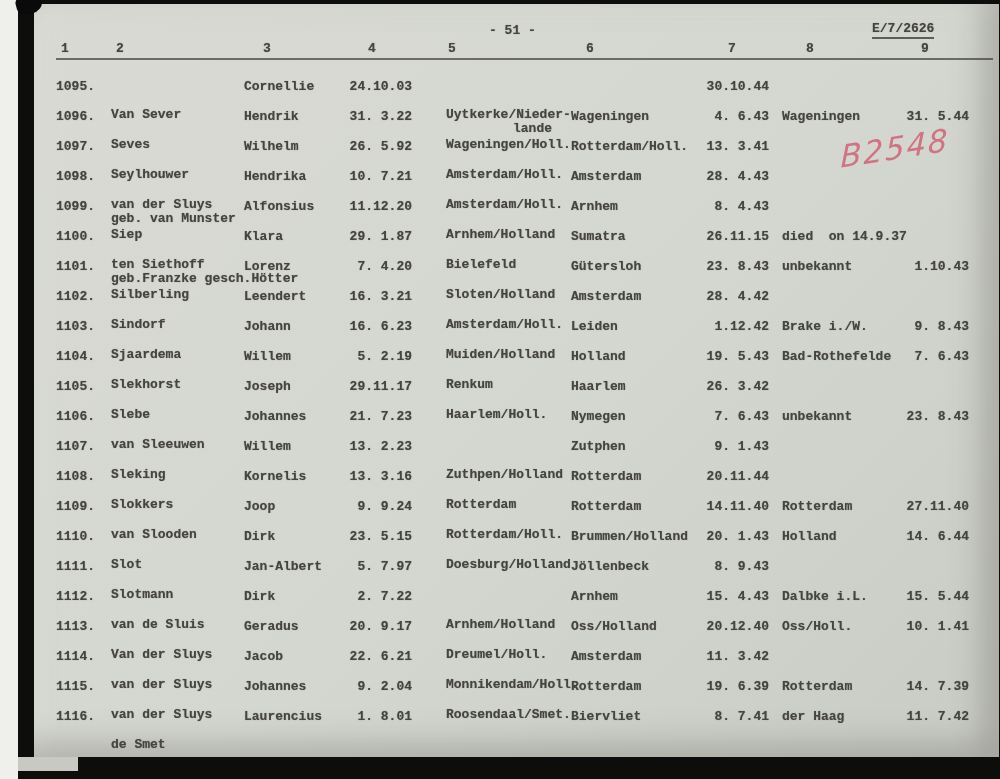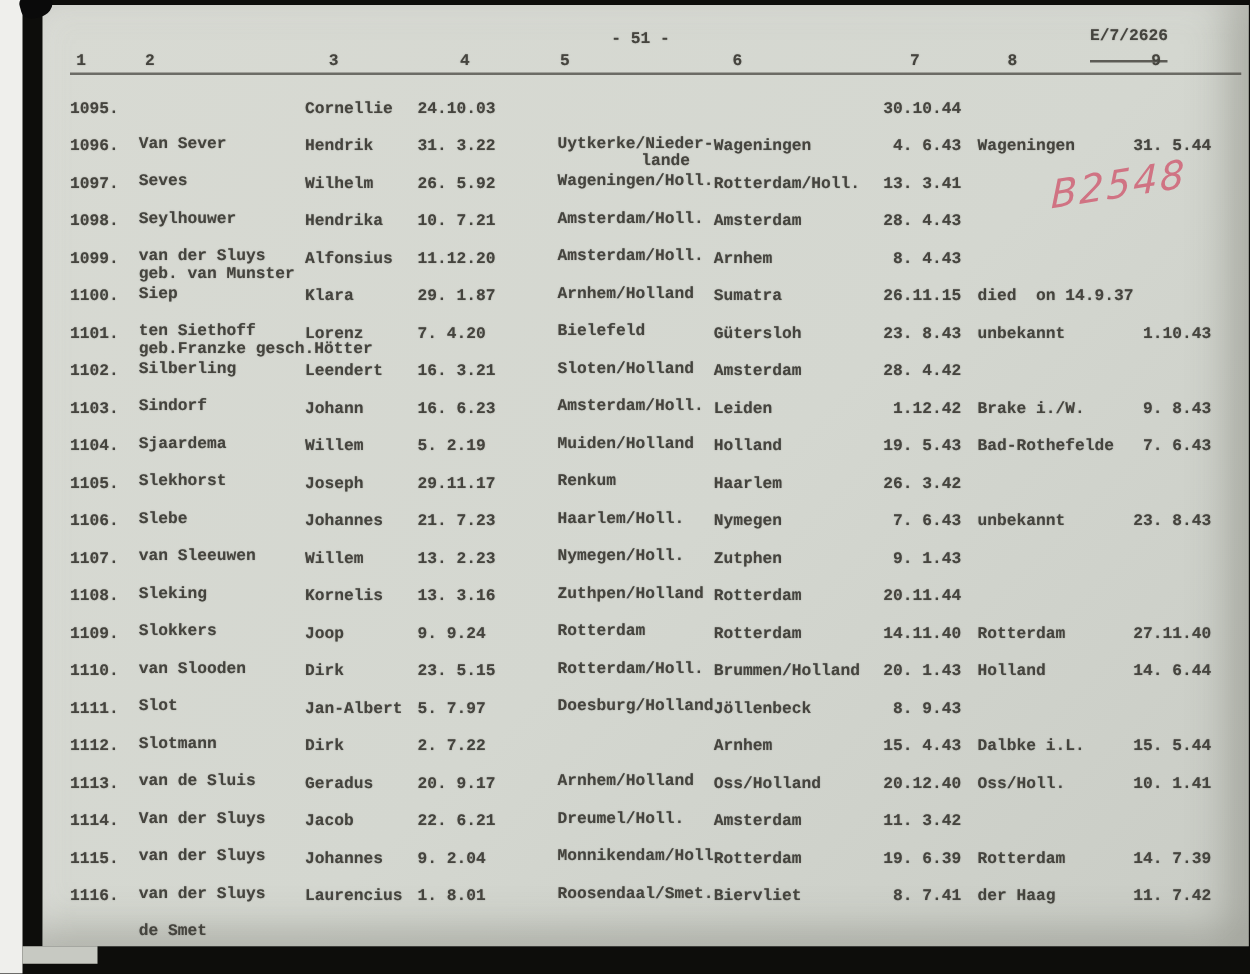--- a/index.html
+++ b/index.html
@@ -12,42 +12,42 @@
          background:linear-gradient(135deg,#d8dad3 0%,#d4d7d0 55%,#c9ccc5 100%);
          box-shadow:inset -14px -10px 34px rgba(80,80,70,.35), inset 6px 6px 22px rgba(255,255,255,.35);}
   #under-paper{position:absolute;left:18px;top:757px;width:60px;height:14px;background:#c7c9c2;}
   #corner-blob{position:absolute;left:16px;top:-6px;width:26px;height:20px;background:#0a0a0a;
                border-radius:40% 60% 55% 45%;transform:rotate(-15deg);}
   
   .tw{color:#45443e;font-weight:700;font-size:13px;line-height:14px;white-space:pre;
       text-shadow:0 0 1px rgba(69,68,62,.55);}
   
   #page-num{position:absolute;left:455px;top:20px;}
-  #ref-num{position:absolute;left:838px;top:18px;border-bottom:2px solid rgba(62,61,55,.8);padding-bottom:12px;}
+  #ref-num{position:absolute;left:838px;top:18px;border-bottom:2px solid rgba(62,61,55,.8);padding-bottom:1px;}
   #colheads span{position:absolute;top:38px;}
   #colheads span:nth-child(1){left:27px;}
   #colheads span:nth-child(2){left:82px;}
   #colheads span:nth-child(3){left:229px;}
   #colheads span:nth-child(4){left:334px;}
   #colheads span:nth-child(5){left:414px;}
   #colheads span:nth-child(6){left:552px;}
   #colheads span:nth-child(7){left:694px;}
   #colheads span:nth-child(8){left:772px;}
   #colheads span:nth-child(9){left:887px;}
   #head-rule{position:absolute;left:22px;top:54px;width:937px;border-top:2px solid rgba(62,61,55,.7);}
   
   #rows{position:absolute;left:0;top:76px;width:965px;}
   .row{position:relative;height:30px;}
   .cell{position:absolute;top:0;}
   .l1,.l2{display:block;}
   .l2.indent{padding-left:67px;}
   .c-num    {left:22px;  width:58px;}
   .c-surname{left:77px;  width:140px;}
   .c-first  {left:210px; width:95px;}
-  .c-born   {left:300px; width:78px; }
+  .c-born   {left:300px; width:78px; text-align:right;}
   .c-place1 {left:412px; width:128px;}
   .c-place2 {left:537px; width:122px;}
   .c-d1     {left:652px; width:83px;  text-align:right;}
   .c-place3 {left:748px; width:108px;}
   .c-d2     {left:850px; width:85px;  text-align:right;}
   
   #handnote{position:absolute;left:806px;top:126px;color:#d06276;opacity:.85;
             font-family:"DejaVu Sans",sans-serif;font-style:italic;font-size:31px;
             letter-spacing:2px;transform:rotate(-9deg) skewX(-10deg);font-weight:400;}
 </style>
@@ -251,23 +251,20 @@
     <span class="cell tw c-d2"></span>
   </div>
 
   <div class="row">
     <span class="cell tw c-num">1106.</span>
     <span class="cell tw c-surname">
       <span class="l1">van Sleeuwen</span><span class="l2"></span>
     </span>
     <span class="cell tw c-first">Johannes</span>
     <span class="cell tw c-born">21. 7.23</span>
-    <span class="cell tw c-place1">
-      <span class="l1">Nymegen/Holl.</span><span class="l2 indent"></span>
-    </span>
     <span class="cell tw c-place2">Nymegen</span>
     <span class="cell tw c-d1">7. 6.43</span>
     <span class="cell tw c-place3">unbekannt</span>
     <span class="cell tw c-d2">23. 8.43</span>
   </div>
 
   <div class="row">
     <span class="cell tw c-num">1107.</span>
     <span class="cell tw c-surname">
       <span class="l1">Sleking</span><span class="l2"></span>

